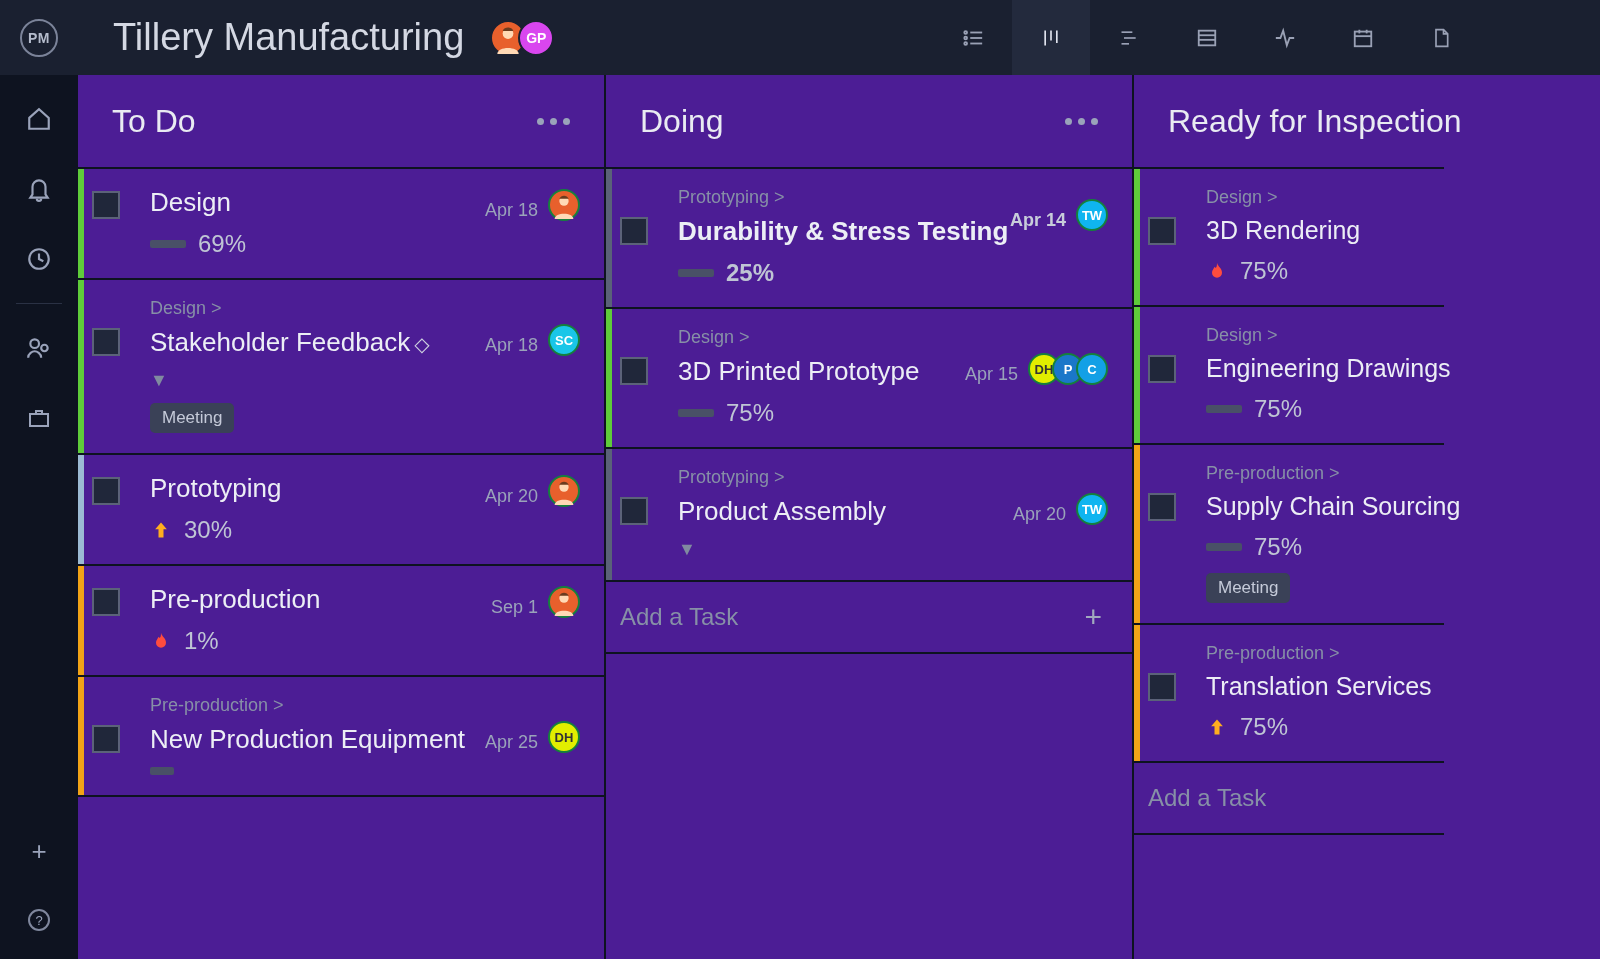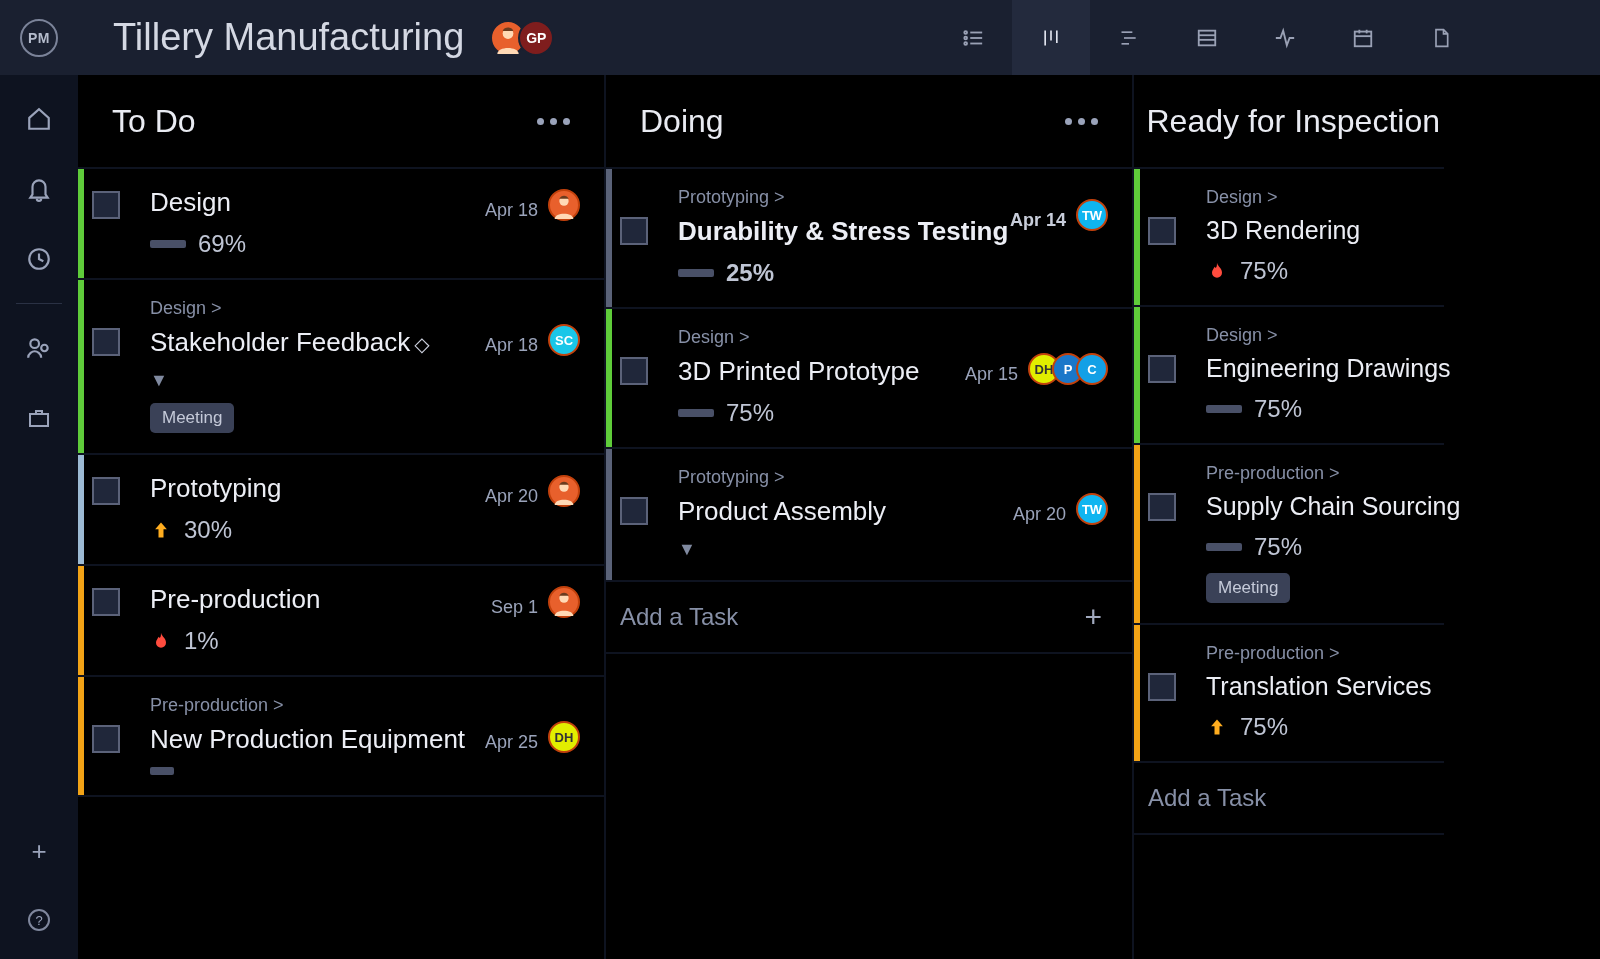--- a/index.html
+++ b/index.html
@@ -39,21 +39,21 @@
 }
 .avatar {
   width: 36px; height: 36px; border-radius: 50%;
   display: flex; align-items: center; justify-content: center;
   font-size: 14px; font-weight: 600; color: #fff;
   border: 2px solid #1a2030;
 }
 .avatar.small { width: 32px; height: 32px; font-size: 13px; }
 .avatar.person { background: #e8602c; }
 .avatar + .avatar { margin-left: -8px; }
-.avatar.gp { background: #7f1d1d; }
+.avatar.gp { background: #d946ef; }
 .avatar.sc { background: #19c6e8; }
 .avatar.tw { background: #0fb5f0; }
 .avatar.dh { background: #e2ee00; color:#333; }
 .avatar.p  { background: #1a77c9; }
 .avatar.c  { background: #13a0e6; }
 
 .view-tabs {
   margin-left: auto;
   display: flex;
   height: 75px;
@@ -78,21 +78,21 @@
 .rail-icon { color: #9aa3ba; width: 28px; height: 28px; display:flex; align-items:center; justify-content:center; }
 .rail-sep { width: 46px; height:1px; background:#2a3144; margin-top:-12px; margin-bottom:-12px;}
 .rail .spacer { flex:1; }
 .rail .plus { color:#9aa3ba; font-size:26px; font-weight:300;}
 .rail .help { width:22px;height:22px;border:2px solid #7f879d;border-radius:50%;display:flex;align-items:center;justify-content:center;font-size:13px;color:#9aa3ba; margin-bottom:28px;}
 
 
 .board {
   flex: 1;
   display: flex;
-  background: #000000;
+  background: #4c1d95;
   overflow: hidden;
 }
 .col {
   width: 528px;
   flex-shrink: 0;
   border-right: 2px solid #0e1320;
   display: flex; flex-direction: column;
 }
 .col:last-child{border-right:none;}
 .col.third{width:310px;}
@@ -155,21 +155,21 @@
   display:inline-block; background:#3a4157; color:#c5cad9;
   padding:5px 12px; border-radius:5px; font-size:17px; margin-top:12px; margin-left:4px;
 }
 
 .card .right {
   position:absolute; right:24px; top:20px;
   display:flex; flex-direction:row; align-items:flex-end; gap:10px;
 }
 .date { font-size:18px; color:#9aa3ba; }
 .avs { display:flex; }
-.avs .avatar{margin-left:-8px;border:2px solid #c2410c;}
+.avs .avatar{margin-left:-8px;border:2px solid #15803d;}
 .avs .avatar:first-child{margin-left:0;}
 
 .addtask {
   height:72px; display:flex; align-items:center; justify-content:space-between;
   padding: 0 30px 0 14px;
   color:#8790a7; font-size:24px;
   border-bottom: 2px solid #0e1320;
 }
 .addtask .plus-i { font-size:30px; font-weight:300; color:#a1a9be;}
 
@@ -466,21 +466,21 @@
         </div>
 
         <div class="addtask">
           <span>Add a Task</span>
           <span class="plus-i">+</span>
         </div>
       </div>
     </div>
 
     <div class="col third">
-      <div class="col-header" style="padding-right:4px;justify-content:flex-end;">
+      <div class="col-header" style="padding-right:4px;">
         <div class="col-title" style="white-space:nowrap;">Ready for Inspection</div>
       </div>
       <div class="cards">
         <div class="card">
           <div class="edge green"></div>
           <div class="chk" style="top:48px;"></div>
           <div class="crumb">Design &gt;</div>
           <div class="ttl">3D Rendering</div>
           <div class="meta-row">
             <span class="prio flame">

